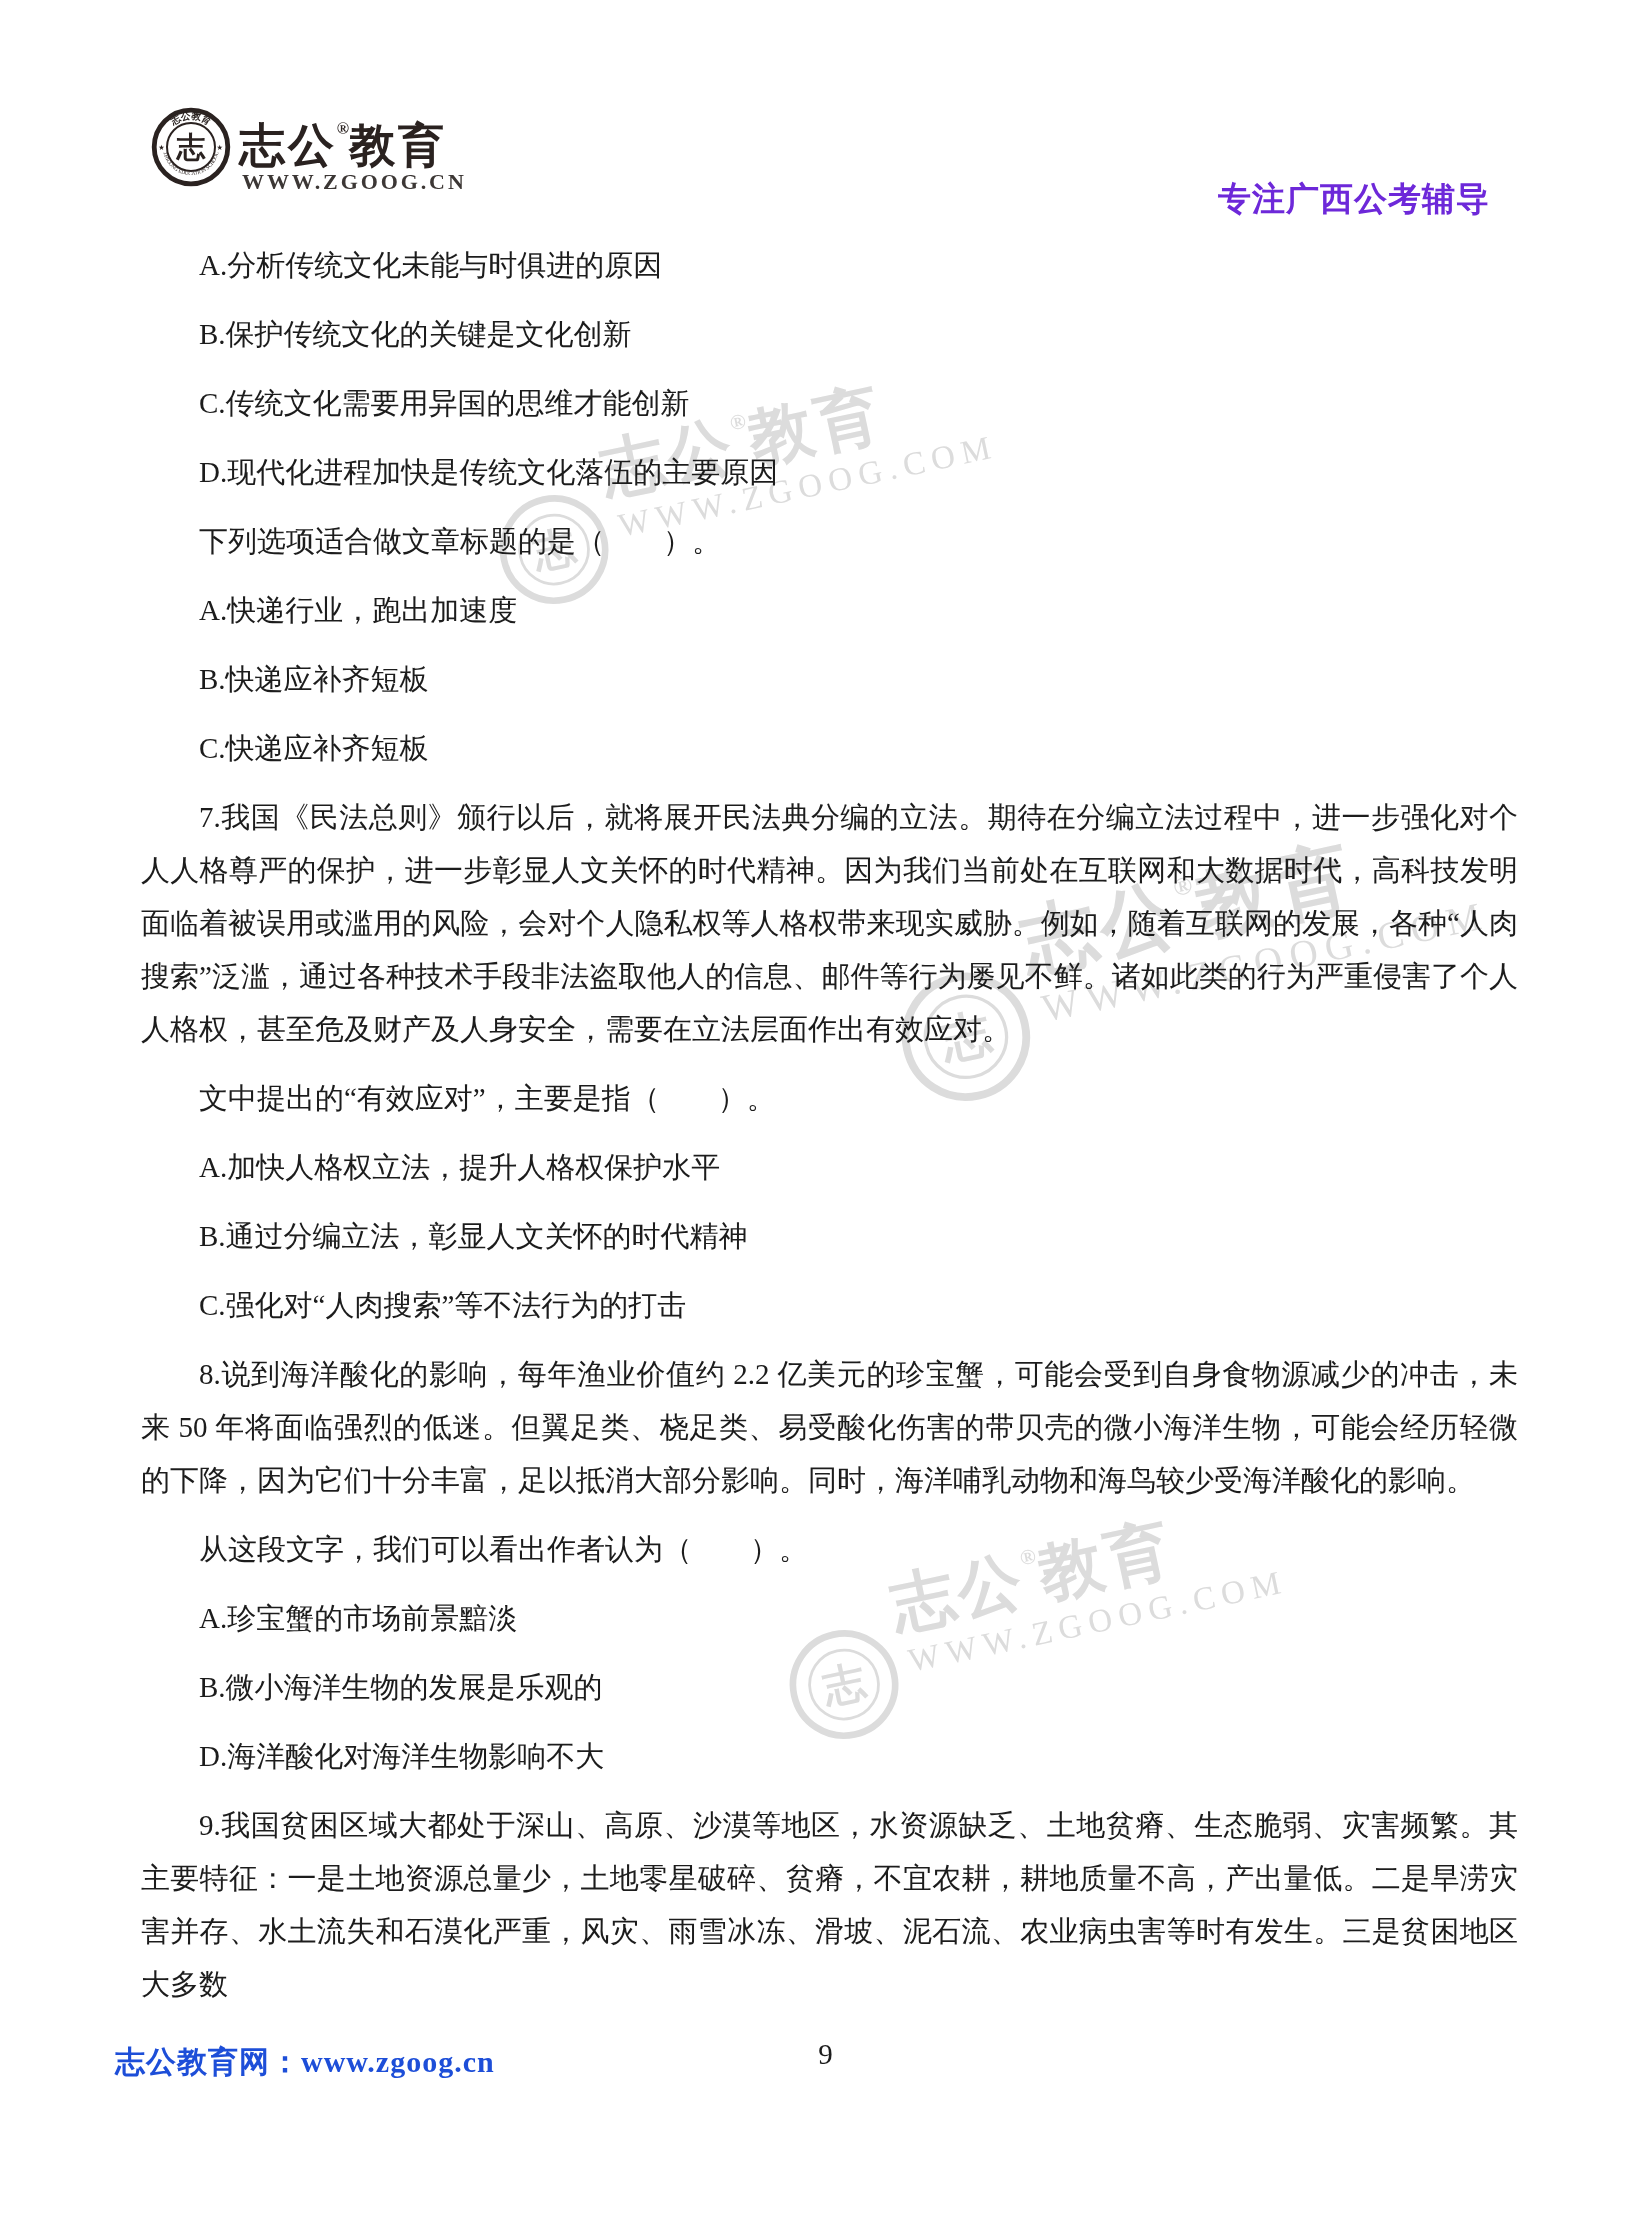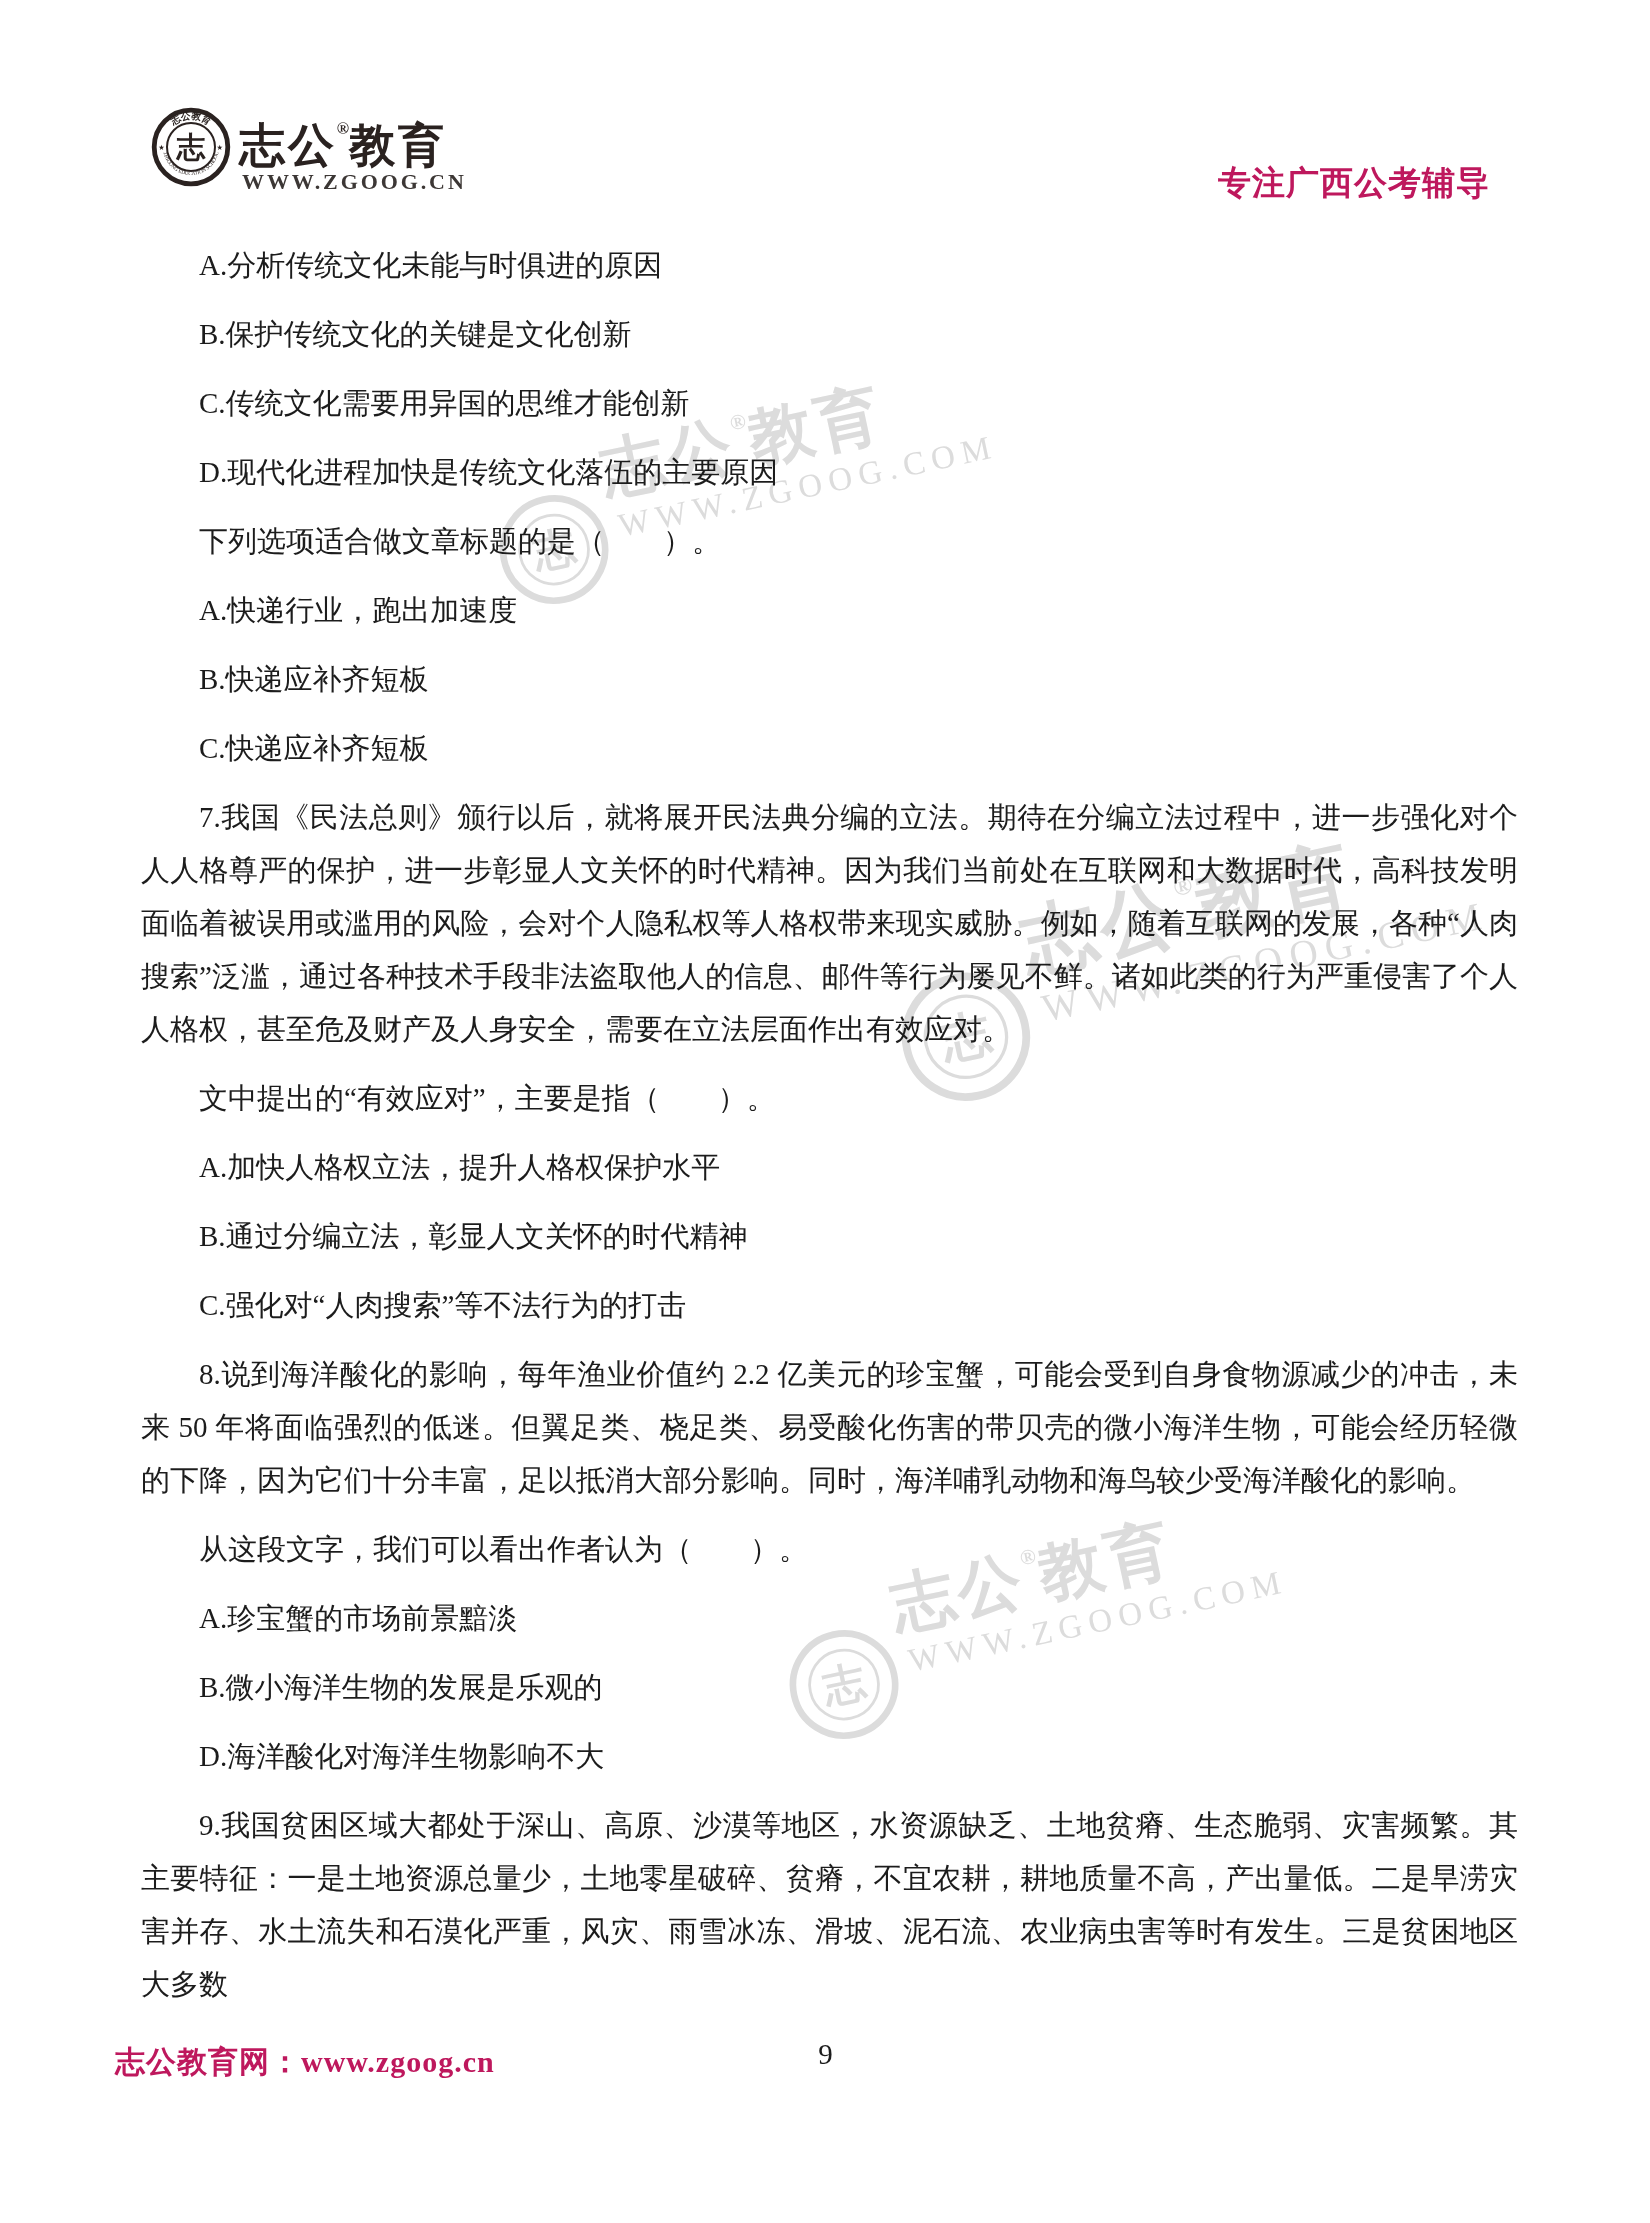--- a/index.html
+++ b/index.html
@@ -14,22 +14,22 @@
   .wordmark{
     position:absolute;left:239px;top:115px;
     font-size:46px;font-weight:bold;color:#2a2220;letter-spacing:2.9px;white-space:nowrap;
   }
   .wordmark sup{font-size:16.5px;vertical-align:27px;letter-spacing:0;}
   .logo-url{
     position:absolute;left:242px;top:169px;
     font-size:22px;color:#3c3735;letter-spacing:2.9px;font-weight:700;white-space:nowrap;
   }
   .tagline{
-    position:absolute;right:161px;top:161px;
-    font-size:33px;font-weight:bold;color:#be185d;letter-spacing:1px;white-space:nowrap;
+    position:absolute;right:161px;top:177px;
+    font-size:33px;font-weight:bold;color:#6d28d9;letter-spacing:1px;white-space:nowrap;
   }
   
   .wm{position:absolute;width:543px;height:233px;transform:rotate(-12deg);transform-origin:left top;color:#dcdcdc;pointer-events:none;}
   .wm1{left:477px;top:454px;}
   .wm2{left:875px;top:924px;transform:rotate(-12deg) scale(1.18);}
   .wm3{left:767px;top:1589px;}
   .wm-emblem{position:absolute;left:0;top:54px;width:111px;height:111px;}
   .wm-text{position:absolute;left:118px;top:0;font-size:64px;font-weight:bold;letter-spacing:3.9px;white-space:nowrap;}
   .wm-text sup{font-size:21.3px;vertical-align:35px;letter-spacing:0;}
   .wm-url{position:absolute;left:124px;top:82px;font-size:33px;letter-spacing:6.8px;white-space:nowrap;font-weight:500;}
@@ -37,21 +37,21 @@
   .content{
     position:absolute;left:125px;top:223px;width:1409px;
     font-size:29px;line-height:53px;z-index:2;
   }
   .content p{margin:16px;padding:0;}
   .para{text-indent:2em;text-align:justify;}
   .line{text-indent:2em;white-space:nowrap;}
   
   .footer-site{
     position:absolute;left:115px;top:2042px;
-    font-size:30px;font-weight:bold;color:#be185d;letter-spacing:1px;z-index:2;
+    font-size:30px;font-weight:bold;color:#1d4ed8;letter-spacing:1px;z-index:2;
   }
   .footer-page{
     position:absolute;left:0;top:2038px;width:1651px;text-align:center;
     font-size:29px;color:#1c1c1c;z-index:2;
   }
 </style>
 </head>
 <body>
 
 <div class="wm wm1">

